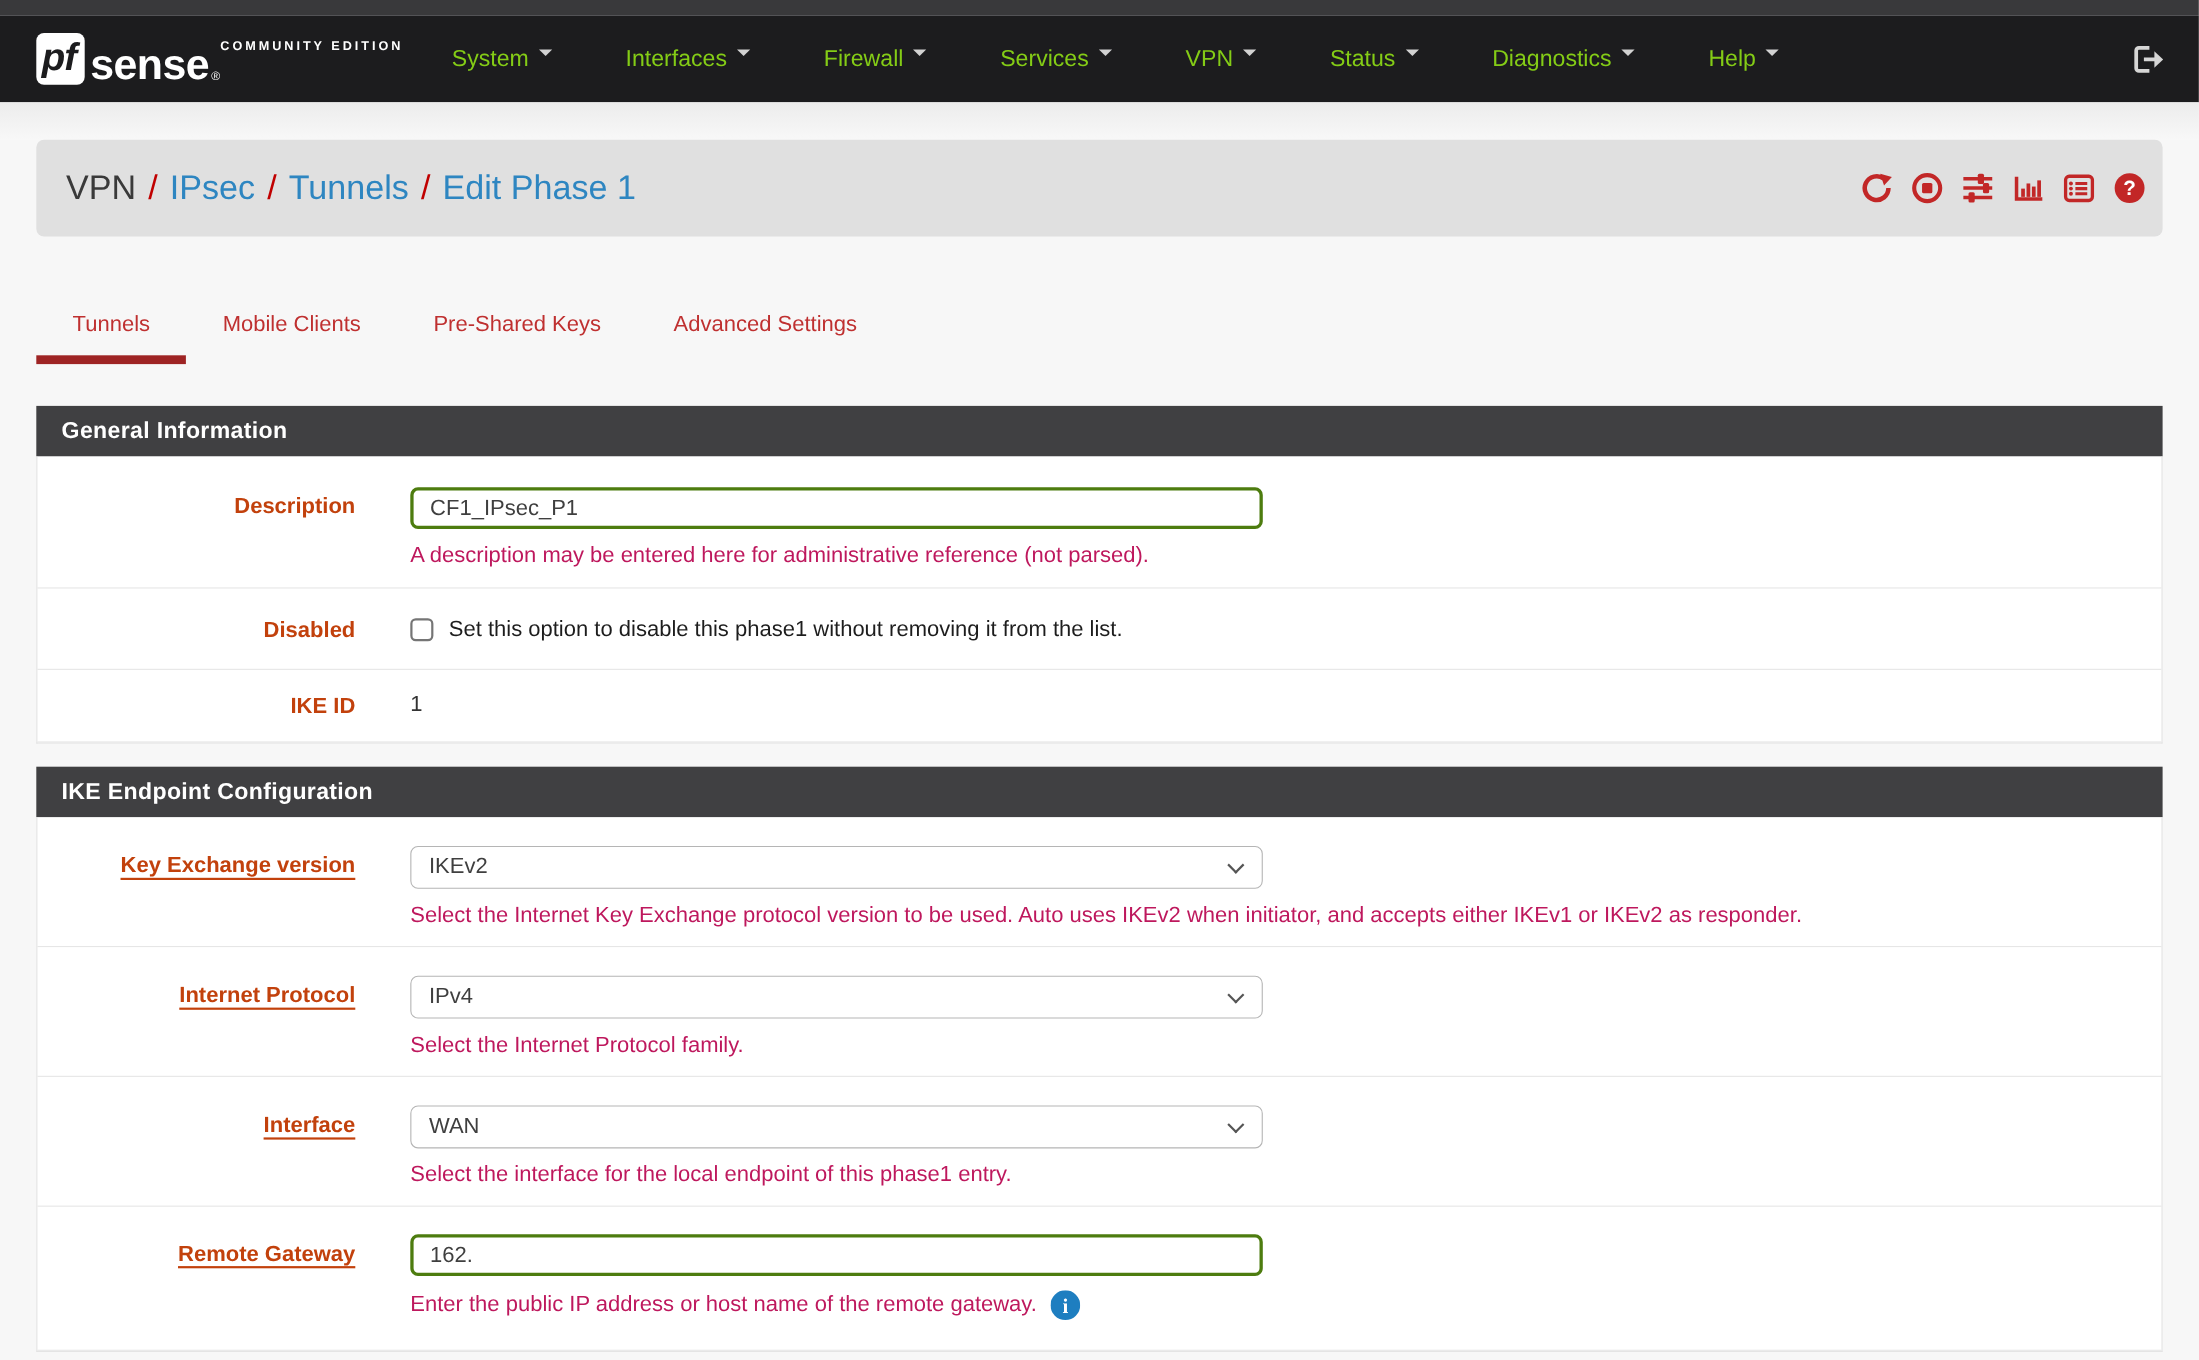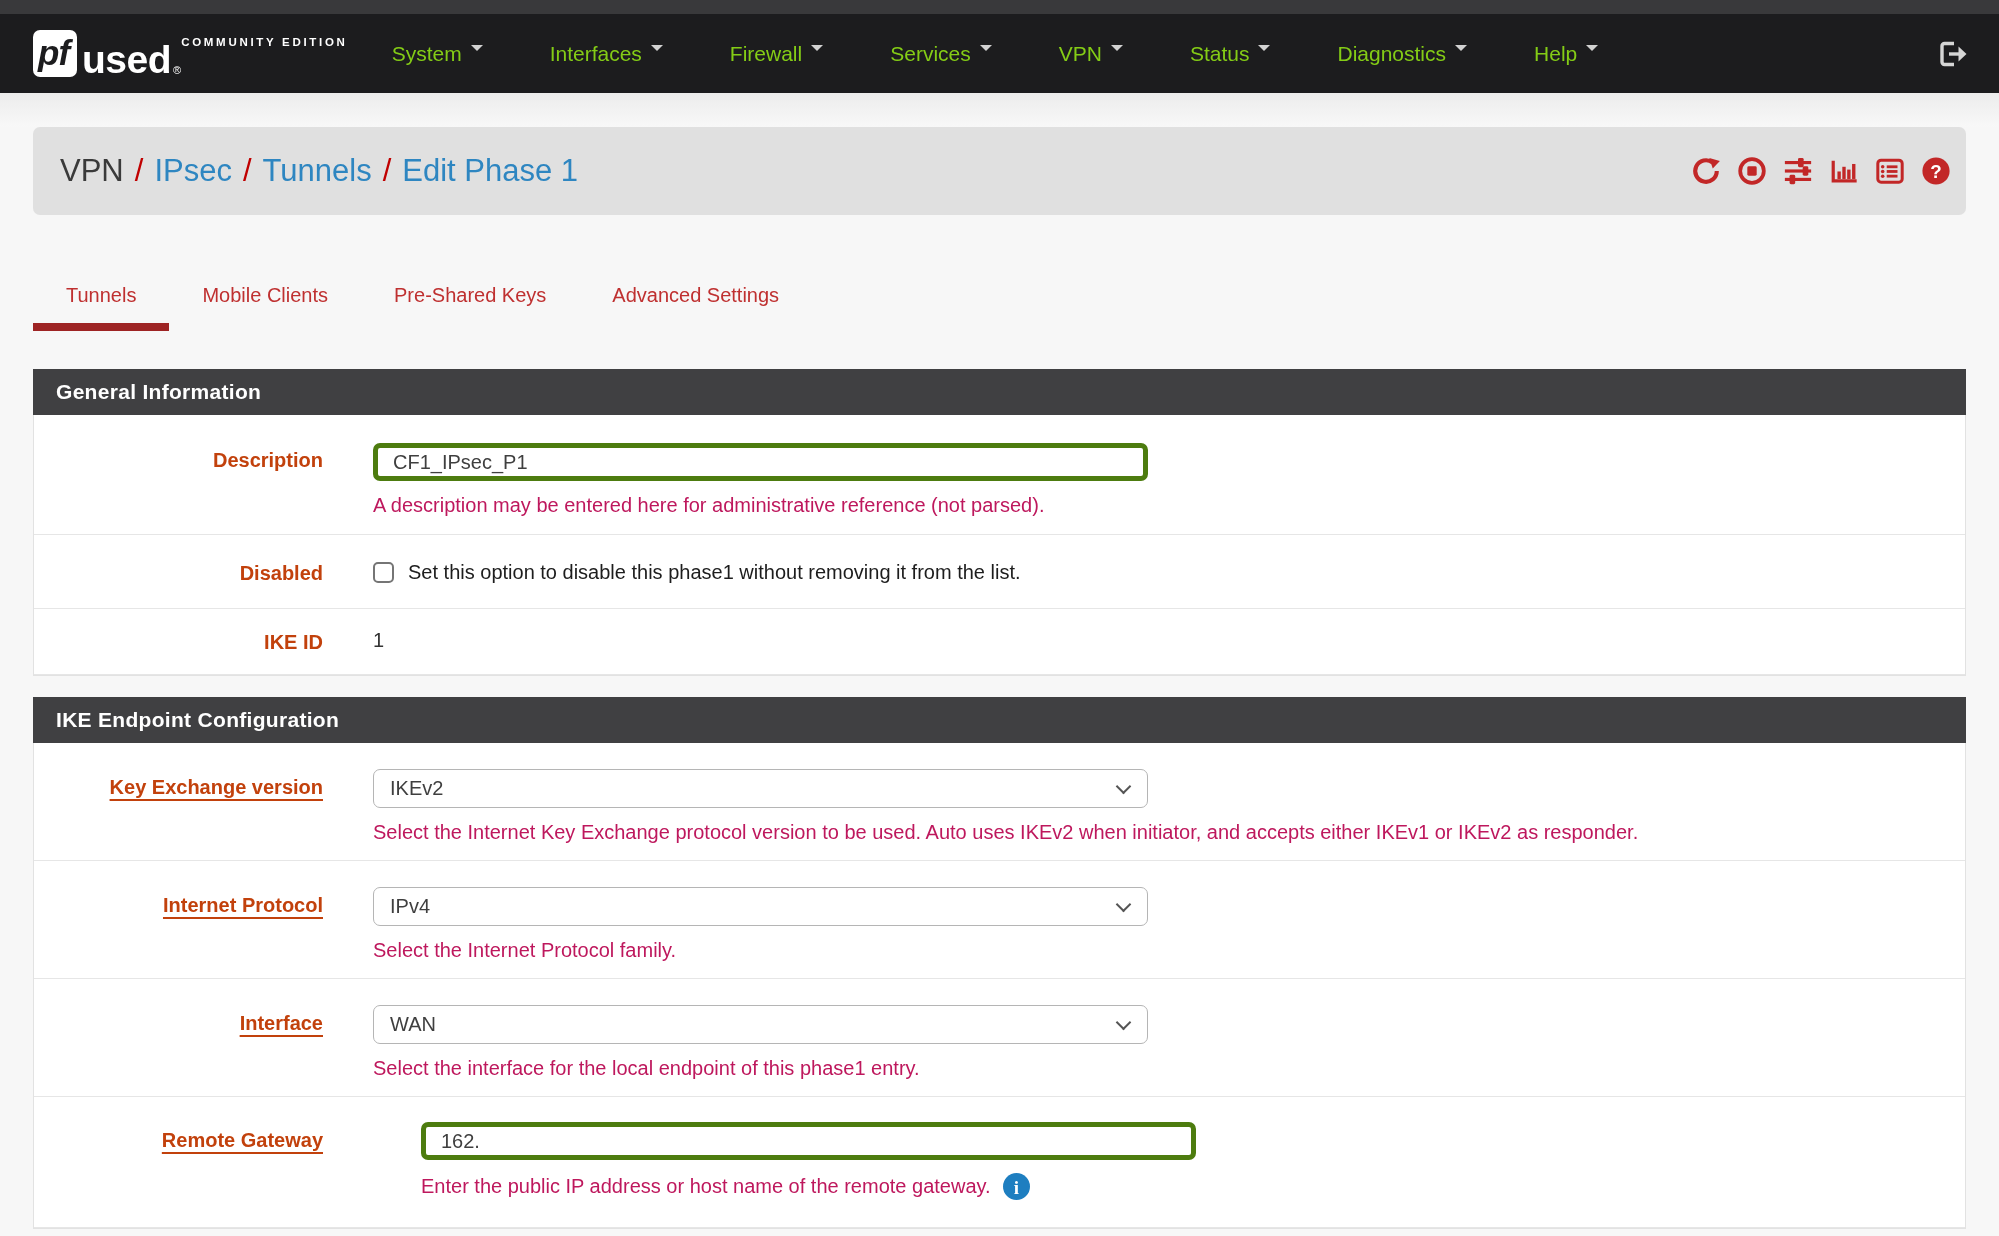--- a/index.html
+++ b/index.html
@@ -42,51 +42,51 @@
   .panel.second { margin-top:21px; }
   .panel-header { height:46px; background:#404042; color:#ffffff; font-weight:700; font-size:21px; display:flex; align-items:center; padding-left:23px; letter-spacing:0.3px; }
   .panel-body { background:#ffffff; border:1px solid #e2e2e2; border-top:none; }
 
   .form-row { display:grid; grid-template-columns:339px 1fr; border-bottom:1px solid #e6e6e6; }
   .form-row:last-child { border-bottom:1px solid #e6e6e6; }
   .h120 { height:120px; }
   .h74  { height:74px; }
   .h66  { height:66px; }
   .h118 { height:118px; }
-  .h131 { height:131px;gap:48px; }
+  .h131 { height:131px; }
 
   .flabel { text-align:right; padding-right:50px; font-weight:700; font-size:20px; color:#c2410c; white-space:nowrap; }
   .ul { text-decoration:underline; text-underline-offset:5px; text-decoration-thickness:2px; }
   .pt34 { padding-top:34px; } .pt26l { padding-top:27px; } .pt22 { padding-top:22px; } .pt33 { padding-top:33px; } .pt32 { padding-top:32px; }
 
   .fctrl { padding-top:28px; }
   .fctrl.sel { padding-top:26px; }
   .fctrl.chk { padding-top:26px; }
   .fctrl.stat { padding-top:20px; }
   .fctrl.rg { padding-top:25px; }
 
-  .text-input { width:775px; height:38px; border:5px solid #4d7c0f; border-radius:7px; font-size:20px; color:#3f3f3f; padding:0 15px; background:#fff; font-family:inherit; display:block; }
+  .text-input { width:775px; height:38px; border:3px solid #4d7c0f; border-radius:7px; font-size:20px; color:#3f3f3f; padding:0 15px; background:#fff; font-family:inherit; display:block; }
   .select { width:775px; height:39px; border:1px solid #b5b5b5; border-radius:7px; display:flex; align-items:center; justify-content:space-between; padding:0 18px 0 16px; font-size:20px; color:#3f3f3f; background:#fff; cursor:pointer; }
   .chev { width:11px; height:11px; border-right:2px solid #555; border-bottom:2px solid #555; transform:rotate(45deg); margin-top:-5px; }
   .help { font-size:20px; color:#be185d; margin-top:13px; display:flex; align-items:center; gap:12px; }
   .checkline { display:flex; align-items:center; gap:14px; font-size:20px; color:#1d1d1d; }
   .checkbox { width:21px; height:21px; border:2px solid #757575; border-radius:5px; background:#fff; cursor:pointer; flex:0 0 auto; }
   .static-val { font-size:20px; color:#333; }
   .info-svg { width:27px; height:27px; display:block; cursor:pointer; }
 </style>
 </head>
 <body>
 
 <div class="topstrip"></div>
 
 <div class="navbar">
   <div class="logo">
     <div class="logo-top">
       <span class="pfbox">pf</span>
-      <span class="sense">used</span>
+      <span class="sense">sense</span>
       <span class="reg">®</span>
     </div>
     <div class="logo-sub">COMMUNITY EDITION</div>
   </div>
   <div class="nav-menu">
     <div class="nav-item">
         <span>System</span>
         <span class="caret"></span>
       </div>
     <div class="nav-item">

